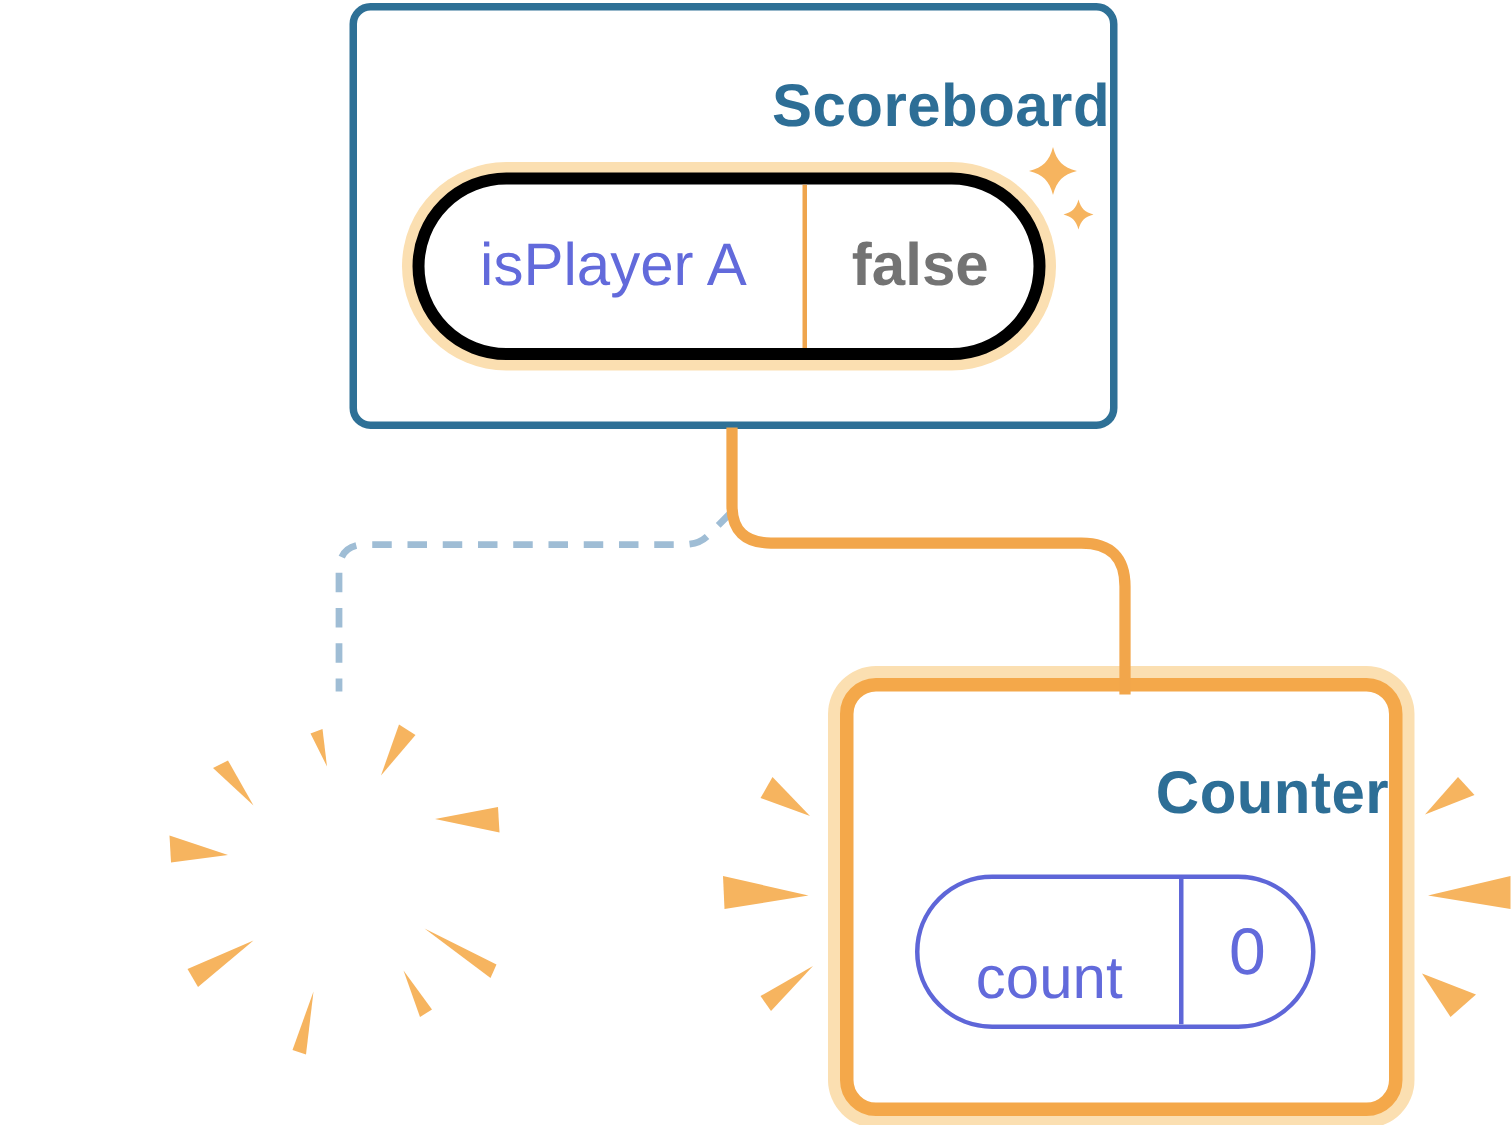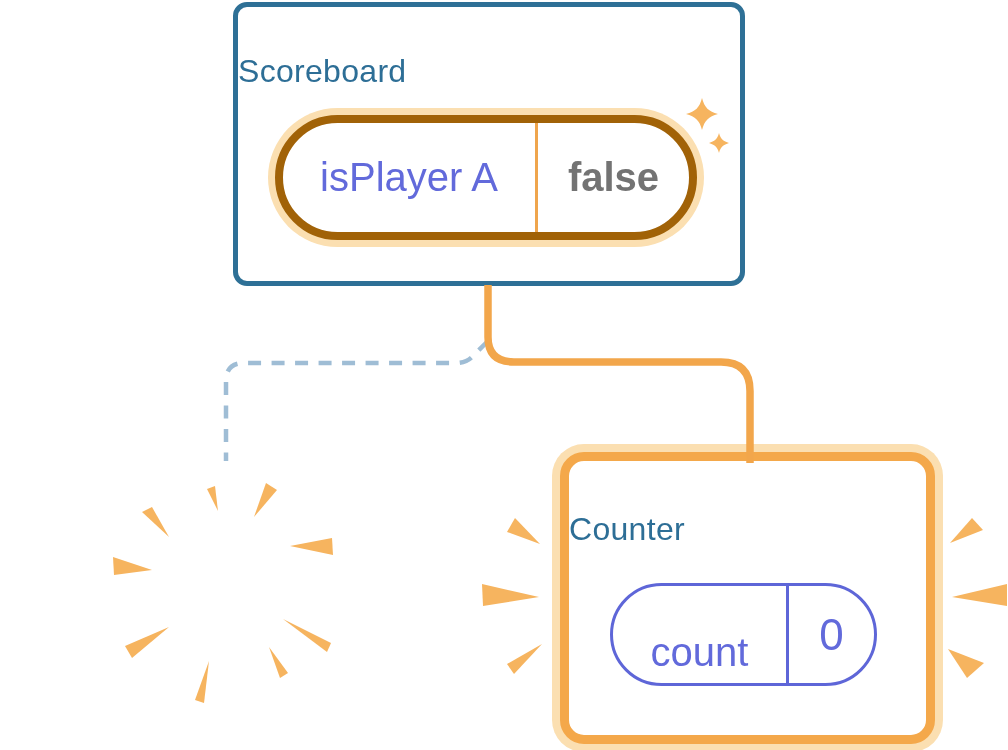--- a/index.html
+++ b/index.html
@@ -12,33 +12,33 @@
   .card-scoreboard{
     left:233px;top:2px;width:512px;height:284px;
     border:5px solid #2E7096;border-radius:14px;
   }
   .card-counter{
     left:560px;top:452px;width:375px;height:292px;
     border:9px solid #F4A84A;border-radius:24px;
     box-shadow:0 0 0 8px #FBDFB1;
   }
   .card-title{
-    text-align:left;font-size:32px;font-weight:400;letter-spacing:.3px;
+    text-align:right;font-size:40px;font-weight:700;letter-spacing:.3px;
     color:#2D6E96;
   }
   .card-scoreboard .card-title{margin-top:42px;line-height:44px;}
   .card-counter .card-title{margin-top:46px;line-height:44px;}
   
   .pill{
     position:absolute;display:flex;align-items:stretch;background:#ffffff;
     box-sizing:border-box;border-radius:80px;overflow:hidden;
   }
   .pill-scoreboard{
     left:37px;top:108px;width:422px;height:125px;
-    border:8px solid #a16207;
+    border:8px solid #000000;
     box-shadow:0 0 0 7px #FBDFB1;
   }
   .pill-counter{
     left:41px;top:122px;width:267px;height:103px;
     border:3px solid #5E66D8;
   }
   .pill-cell{display:flex;align-items:center;justify-content:center;}
   .pill-key{color:#626ADB;font-size:40px;}
   .pill-scoreboard .pill-key-cell{width:252px;}
   .pill-counter   .pill-key-cell{width:173px;margin-top:36px;}

